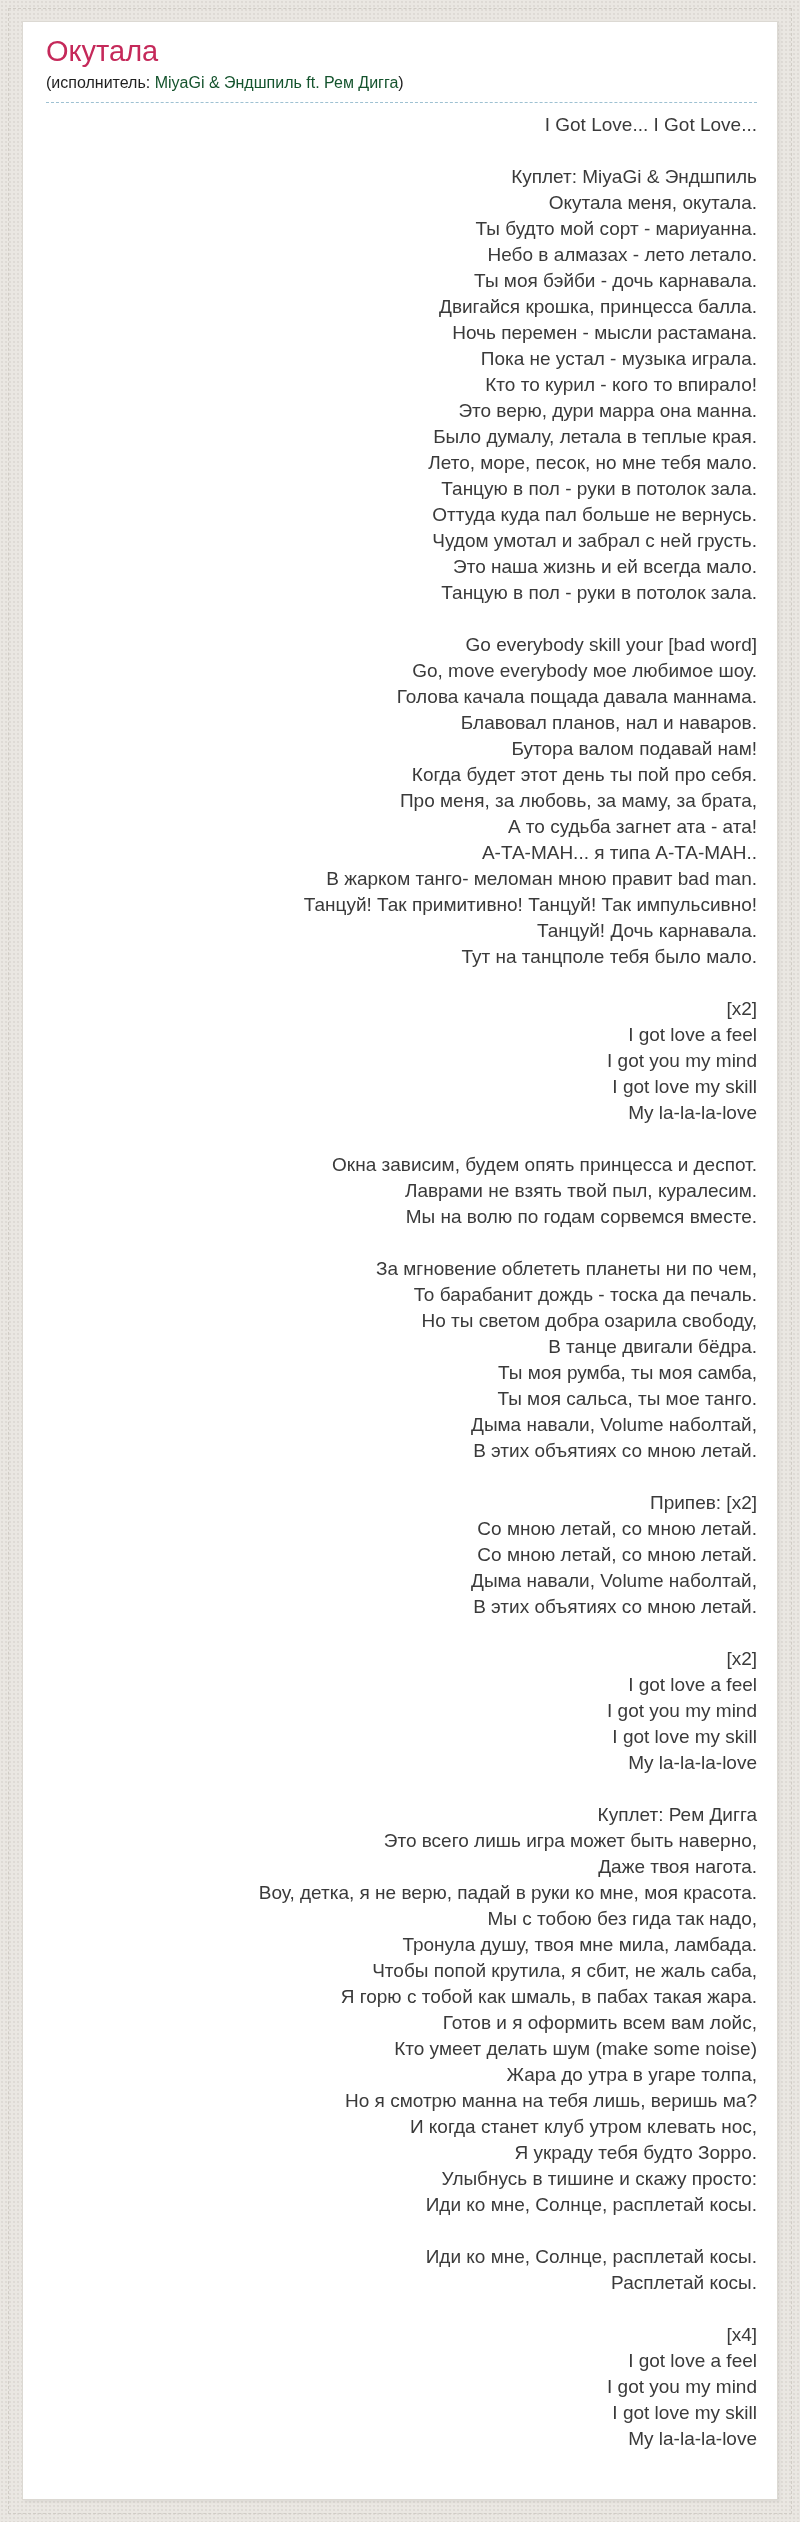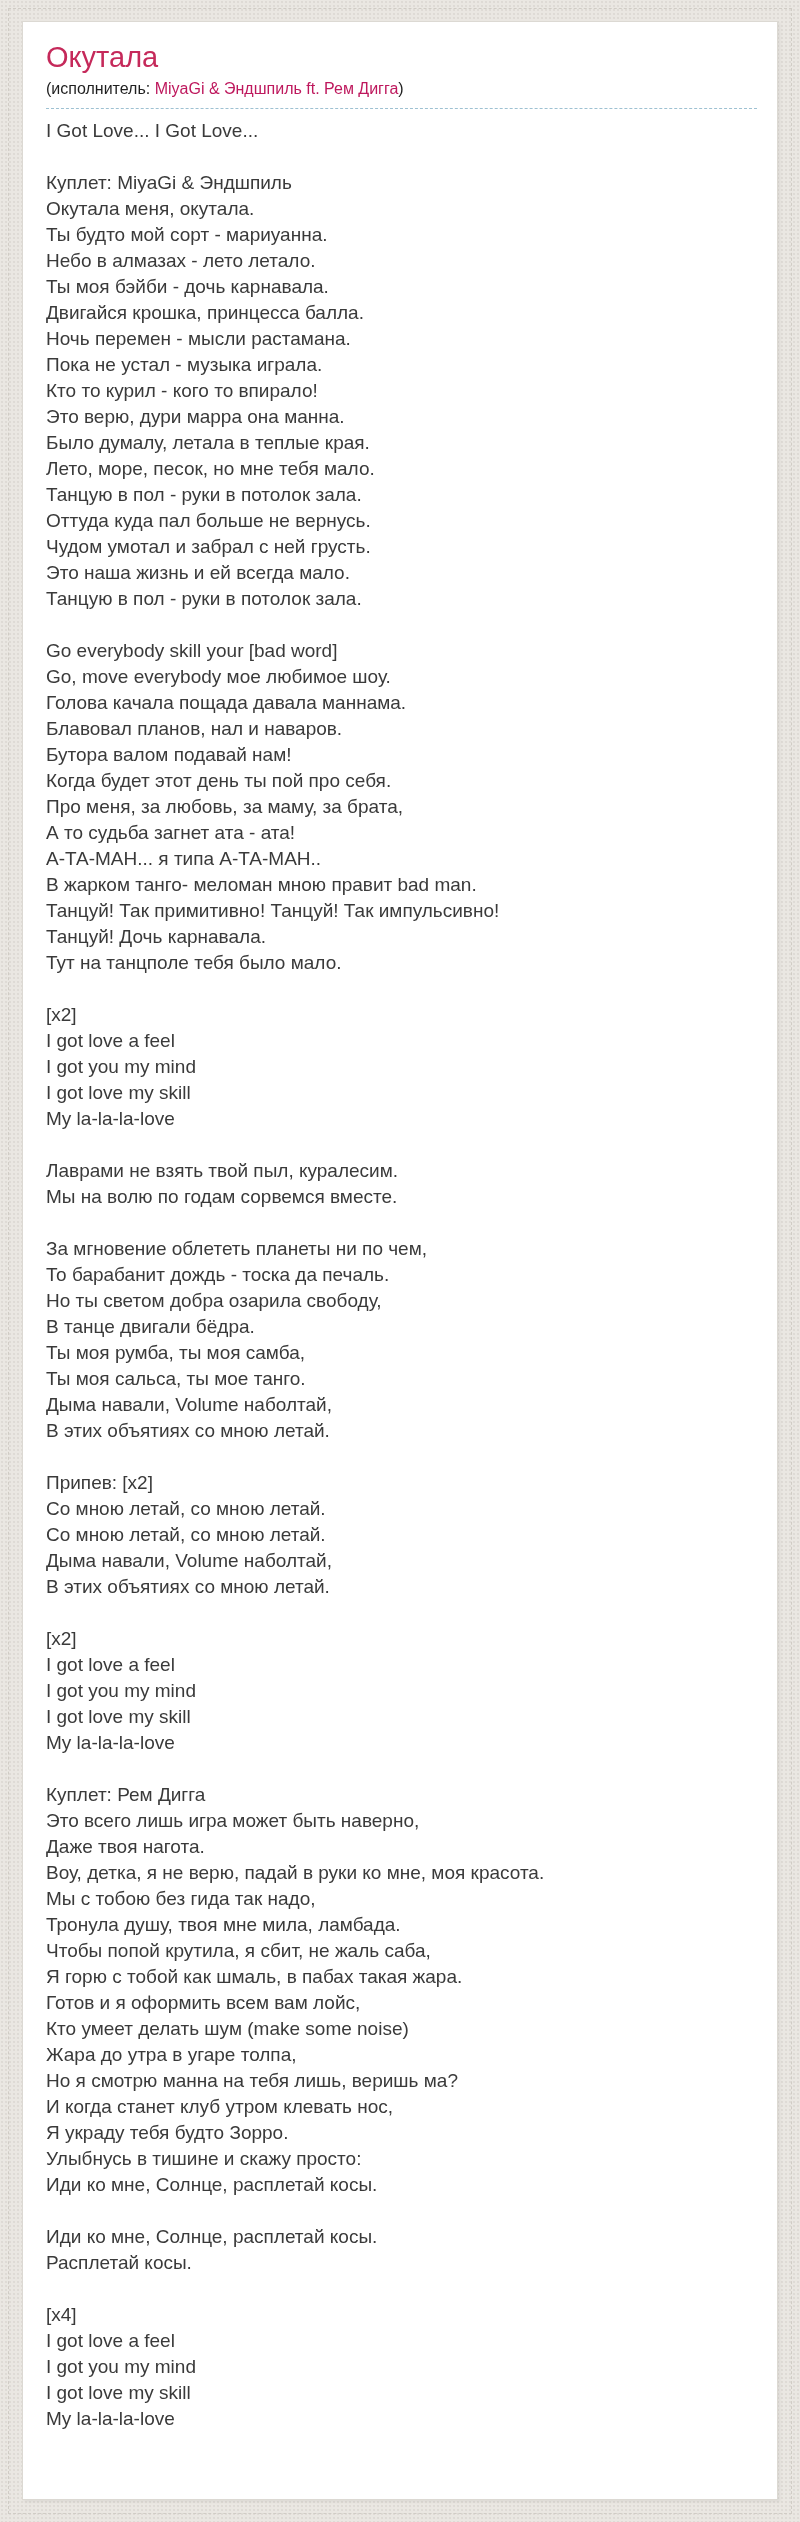--- a/index.html
+++ b/index.html
@@ -21,47 +21,48 @@
     border: 1px dashed #d0ccc5;
     pointer-events: none;
   }
   .content-card {
     position: absolute;
     left: 22px; top: 21px;
     width: 756px; height: 2479px;
     background: #ffffff;
     border: 1px solid #dcd9d3;
     box-shadow: 2px 2px 3px rgba(0,0,0,0.06);
-    padding: 19px 20px 0 23px;
+    padding: 13px 20px 0 23px;
   }
   .song-title {
     margin: 0;
     font-size: 29px;
     font-weight: 400;
     line-height: 1.15;
     color: #c5295a;
   }
   .subtitle-row {
     margin-top: 5px;
     font-size: 16px;
     line-height: 20px;
     color: #1f1f1f;
     padding-bottom: 9px;
     border-bottom: 1px dashed #9ec1d2;
   }
   .artist-link {
-    color: #be185d;
+    color: #14532d;
     text-decoration: none;
     cursor: pointer;
   }
   .lyrics {
     margin-top: 9px;
     font-size: 19px;
     line-height: 26px;
     color: #3a3a3a;
+    text-align: right;
   }
   .stanza { margin: 0 0 26px 0; }
   .stanza:last-child { margin-bottom: 12px; }
   .lyric-line { white-space: pre-wrap; }
 </style>
 </head>
 <body>
 
 <div class="outer-frame"></div>
 
@@ -109,20 +110,21 @@
         <div class="lyric-line">Тут на танцполе тебя было мало.</div>
       </div>
       <div class="stanza">
         <div class="lyric-line">[x2]</div>
         <div class="lyric-line">I got love a feel</div>
         <div class="lyric-line">I got you my mind</div>
         <div class="lyric-line">I got love my skill</div>
         <div class="lyric-line">My la-la-la-love</div>
       </div>
       <div class="stanza">
+        <div class="lyric-line">Окна зависим, будем опять принцесса и деспот.</div>
         <div class="lyric-line">Лаврами не взять твой пыл, куралесим.</div>
         <div class="lyric-line">Мы на волю по годам сорвемся вместе.</div>
       </div>
       <div class="stanza">
         <div class="lyric-line">За мгновение облететь планеты ни по чем,</div>
         <div class="lyric-line">То барабанит дождь - тоска да печаль.</div>
         <div class="lyric-line">Но ты светом добра озарила свободу,</div>
         <div class="lyric-line">В танце двигали бёдра.</div>
         <div class="lyric-line">Ты моя румба, ты моя самба,</div>
         <div class="lyric-line">Ты моя сальса, ты мое танго.</div>

